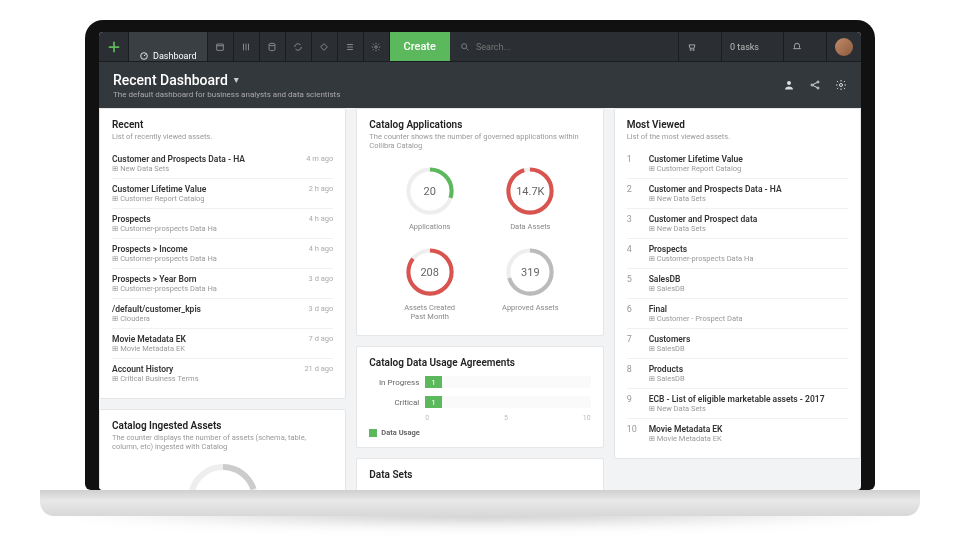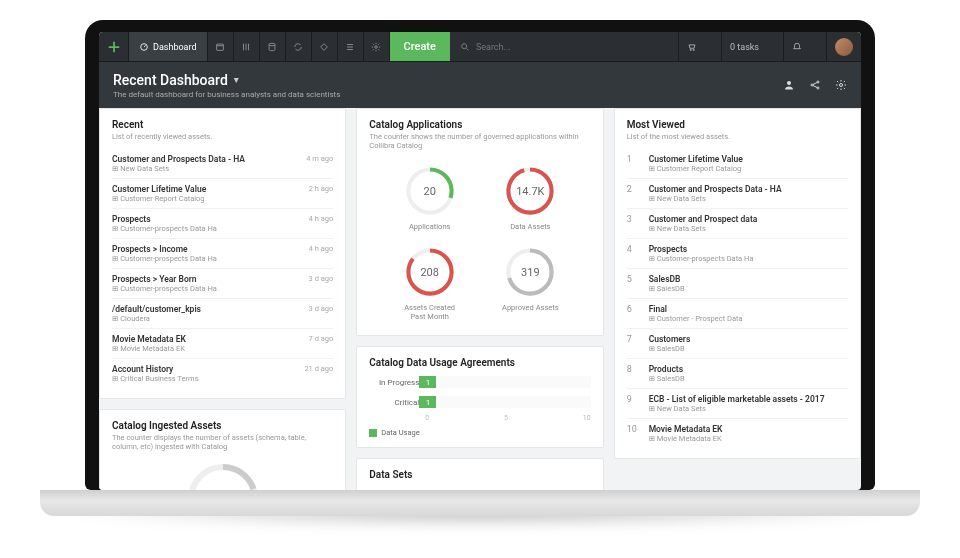--- a/index.html
+++ b/index.html
@@ -53,21 +53,21 @@
     color: #bbb;
     border-bottom: 1px solid #1a1d20;
   }
   .logo-box {
     width: 30px; height: 30px;
     display: flex; align-items: center; justify-content: center;
     border-right: 1px solid #1a1d20;
   }
   .logo-box svg { width: 14px; height: 14px; }
   .nav-item {
-    display: flex; align-items: center; gap: 4px;
+    display: flex; align-items: flex-end; gap: 4px;
     padding: 0 10px; height: 100%;
     border-right: 1px solid #1a1d20;
     cursor: pointer;
   }
   .nav-item.active { background: #3a3f44; color: #fff; }
   .nav-icon-box {
     width: 26px; height: 30px;
     display: flex; align-items: center; justify-content: center;
     border-right: 1px solid #1a1d20;
     color: #999; cursor: pointer;
@@ -161,26 +161,26 @@
   }
   .donut svg { width: 54px; height: 54px; transform: rotate(-90deg); }
   .donut-val {
     position: absolute; inset: 0; display: flex; align-items: center; justify-content: center;
     font-size: 11px; font-weight: 400; color: #666;
   }
   .donut-label { font-size: 7.5px; color: #888; line-height: 1.2; }
 
   
   .bar-chart { display: flex; flex-direction: column; gap: 8px; padding: 6px 0; }
-  .bar-row { display: flex; align-items: center; }
+  .bar-row { display: flex; align-items: center; gap: 6px; }
   .bar-row .lbl { width: 50px; font-size: 8px; color: #666; text-align: right; }
   .bar-track { flex: 1; height: 12px; background: #fafafa; position: relative; }
   .bar-fill { height: 12px; background: #5cb85c; display: flex; align-items: center; justify-content: center; color: #fff; font-size: 8px; }
   .bar-axis { display: flex; justify-content: space-between; margin-left: 56px; font-size: 7px; color: #bbb; }
-  .legend { display: flex; align-items: center; gap: 4px; margin-top: 6px; font-size: 7.5px; color: #666; }
+  .legend { display: flex; align-items: center; gap: 4px; margin-top: 6px; font-size: 7.5px; color: #666; font-weight: bold; }
   .legend .sq { width: 8px; height: 8px; background: #5cb85c; }
 
   
   .mv-list .row {
     display: flex; gap: 8px; padding: 5px 0; border-bottom: 1px solid #f0f1f2;
   }
   .mv-list .row:last-child { border-bottom: none; }
   .rank { width: 14px; font-size: 9px; color: #999; font-weight: 400; }
   .mv-main .name { font-size: 8.5px; font-weight: 600; color: #333; }
   .mv-main .path { font-size: 7.5px; color: #999; }

